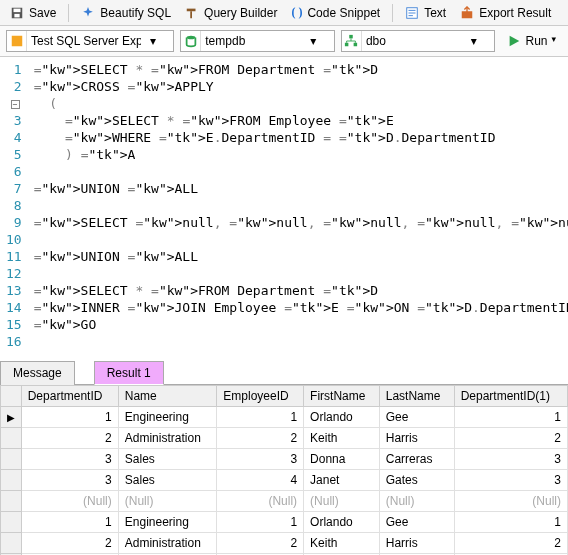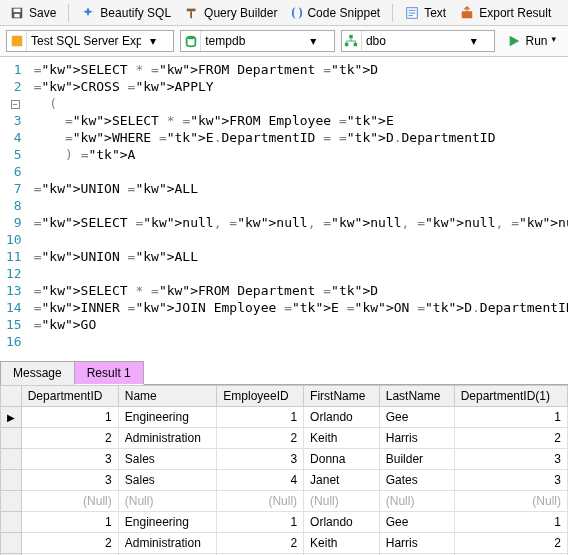--- a/index.html
+++ b/index.html
@@ -12,21 +12,21 @@
 .combo { display: flex; align-items: center; border: 1px solid #aaa; background: #fff; height: 22px; }
 .combo .cic { width: 20px; height: 20px; display: flex; align-items: center; justify-content: center; border-right: 1px solid #ddd; }
 .combo input { border: none; outline: none; font-size: 12px; padding: 0 4px; height: 20px; }
 .combo .drop { width: 16px; display: flex; align-items: center; justify-content: center; cursor: pointer; }
 .runbtn { display: flex; gap: 4px; padding: 2px 6px; cursor: pointer; }
 .editor { display: flex; font-family: Consolas, monospace; font-size: 13px; line-height: 17px; padding: 4px 0; }
 .gutter { text-align: right; color: #2b91af; padding: 0 12px 0 6px; user-select: none; }
 .code { white-space: pre; }
 .op { color: #808080; }
 .fold { display:inline-block; width:9px; height:9px; border:1px solid #888; font-size:8px; line-height:7px; text-align:center; color:#555; margin-right:2px; vertical-align:middle;}
-.tabs { display: flex; border-bottom: 1px solid #aaa; margin-top: 6px; }
+.tabs { display: flex; border-bottom: 1px solid #aaa; margin-top: 6px; gap: 20px; }
 .tab { padding: 4px 12px; border: 1px solid #aaa; border-bottom: none; background: #f0f0f0; margin-right: -1px; cursor: pointer; position: relative; top: 1px; }
 .tab.active { background: #f0abfc; border-bottom: 1px solid #fff; }
 .grid { width: 100%; border-collapse: collapse; }
 .grid th { background: #f0f0f0; border: 1px solid #ccc; text-align: left; padding: 3px 6px; font-weight: normal; font-size: 12px; }
 .grid td { border: 1px solid #e0e0e0; padding: 3px 6px; font-size: 12px; }
 .grid td.num { text-align: right; }
 .grid .rowhead { width: 14px; background: #f0f0f0; border: 1px solid #ccc; }
 .nullc { color: #aaa; }
 .ptr { color: #000; font-size: 10px; }
 </style>
@@ -177,21 +177,21 @@
         <td>Keith</td>
         <td>Harris</td>
         <td class="num">2</td>
       </tr>
       <tr>
         <td class="rowhead"></td>
         <td class="num">3</td>
         <td>Sales</td>
         <td class="num">3</td>
         <td>Donna</td>
-        <td>Builder</td>
+        <td>Carreras</td>
         <td class="num">3</td>
       </tr>
       <tr>
         <td class="rowhead"></td>
         <td class="num">3</td>
         <td>Sales</td>
         <td class="num">4</td>
         <td>Janet</td>
         <td>Gates</td>
         <td class="num">3</td>

